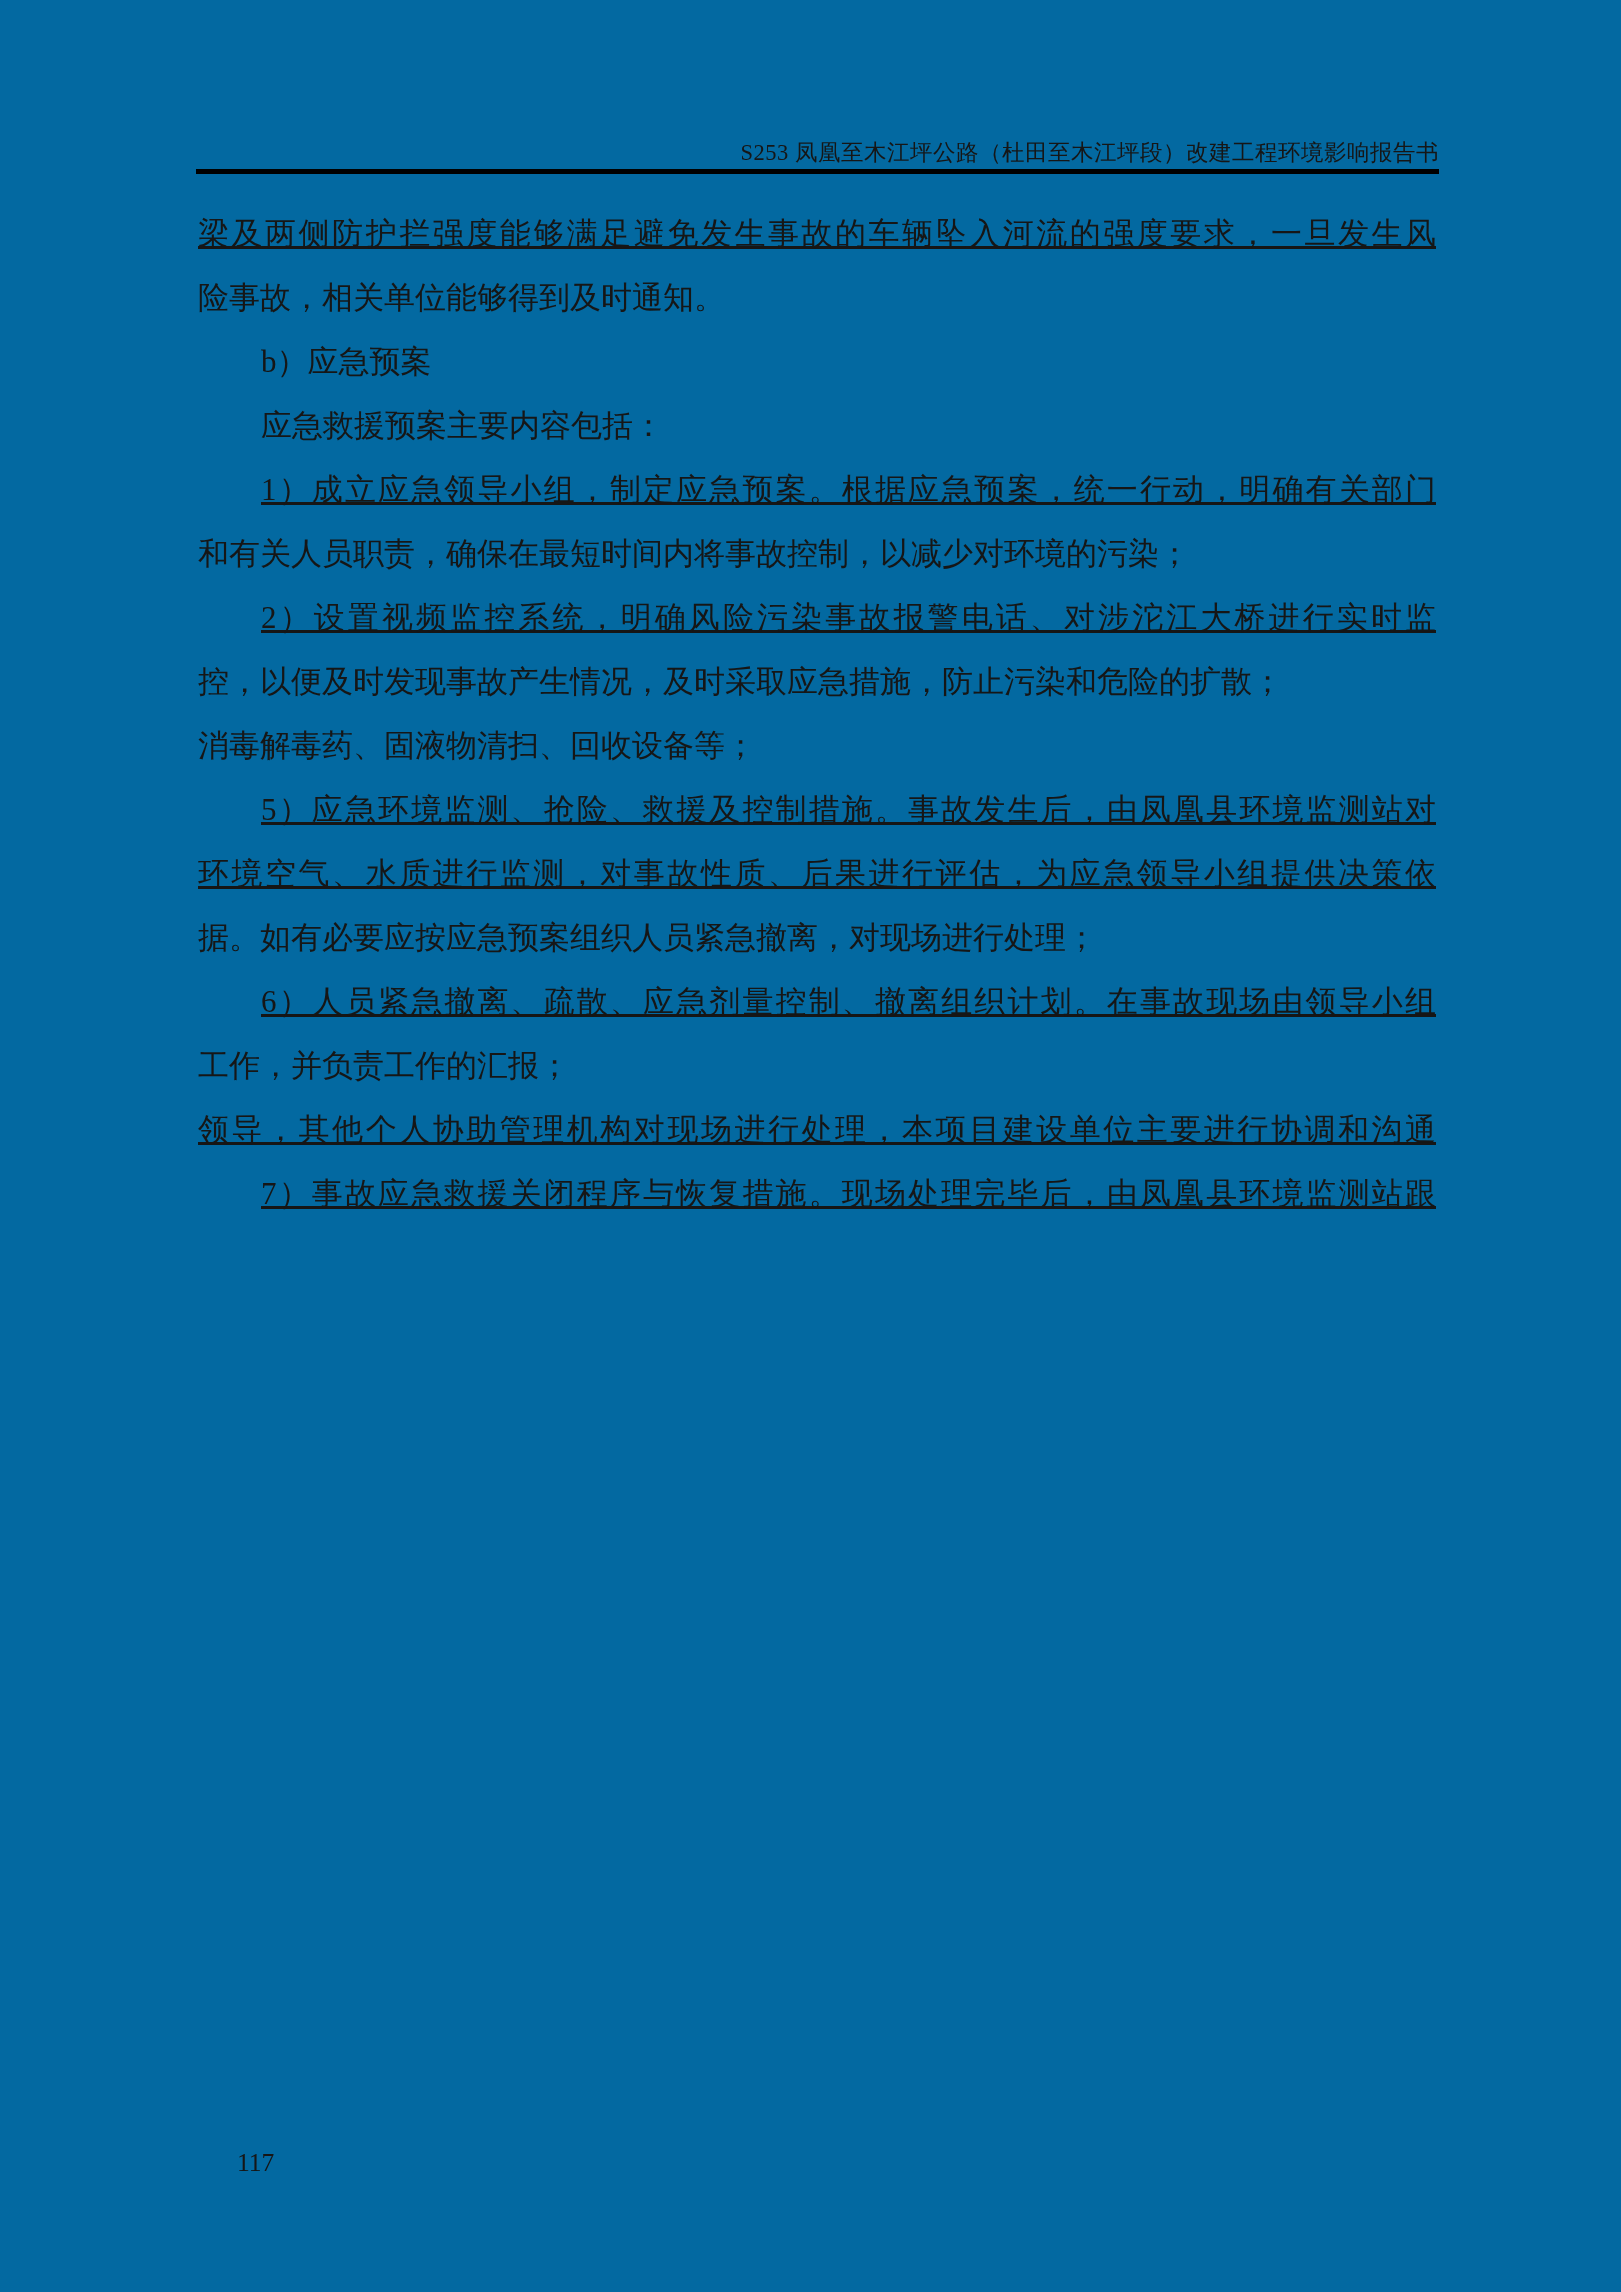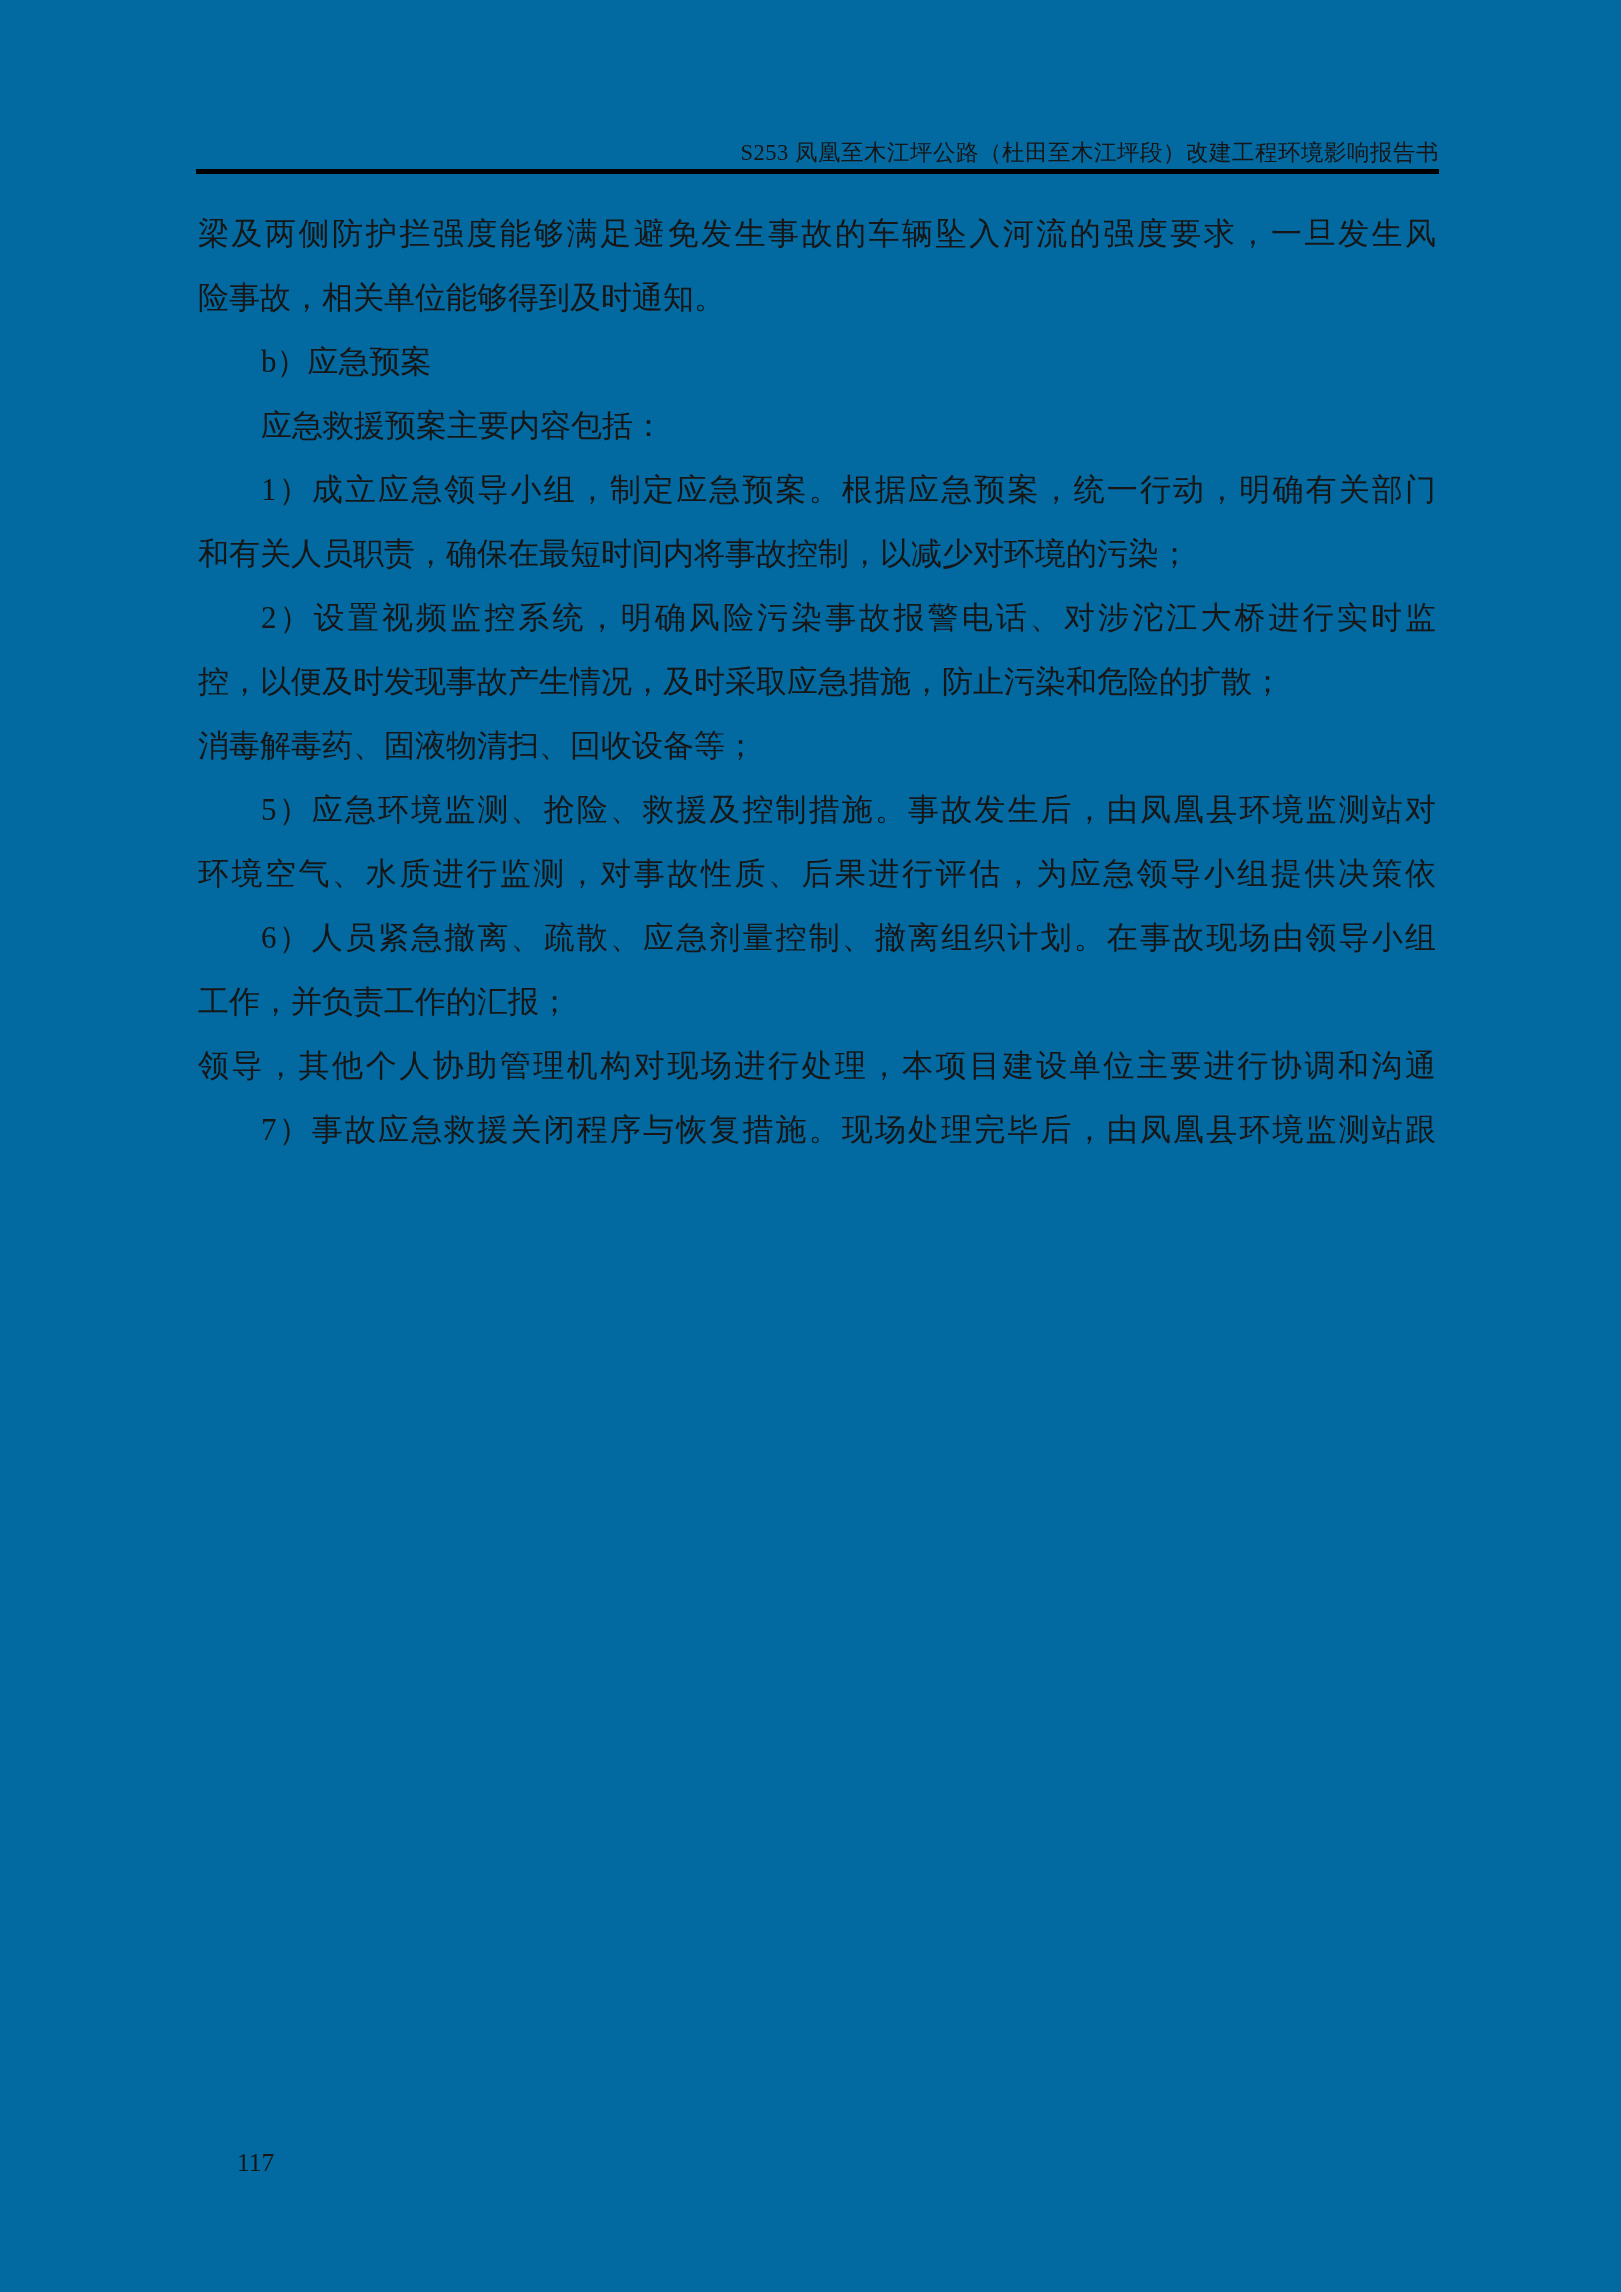--- a/index.html
+++ b/index.html
@@ -46,20 +46,21 @@
   .line {
     height: 64px;
     line-height: 64px;
   }
   .ind {
     text-indent: 63px;
   }
   .jl {
     text-align: justify;
     text-align-last: justify;
+    text-decoration: underline;
   }
   .page-number {
     position: absolute;
     top: 2147px;
     left: 196px;
     width: 1243px;
     text-align: left;
     font-size: 25.5px;
     line-height: 31px;
     transform: translateX(41px);
@@ -79,20 +80,21 @@
     <div class="line">险事故，相关单位能够得到及时通知。</div>
     <div class="line ind">b）应急预案</div>
     <div class="line ind">应急救援预案主要内容包括：</div>
     <div class="line ind jl">1）成立应急领导小组，制定应急预案。根据应急预案，统一行动，明确有关部门</div>
     <div class="line">和有关人员职责，确保在最短时间内将事故控制，以减少对环境的污染；</div>
     <div class="line ind jl">2）设置视频监控系统，明确风险污染事故报警电话、对涉沱江大桥进行实时监</div>
     <div class="line">控，以便及时发现事故产生情况，及时采取应急措施，防止污染和危险的扩散；</div>
     <div class="line">消毒解毒药、固液物清扫、回收设备等；</div>
     <div class="line ind jl">5）应急环境监测、抢险、救援及控制措施。事故发生后，由凤凰县环境监测站对</div>
     <div class="line jl">环境空气、水质进行监测，对事故性质、后果进行评估，为应急领导小组提供决策依</div>
+    <div class="line">据。如有必要应按应急预案组织人员紧急撤离，对现场进行处理；</div>
     <div class="line ind jl">6）人员紧急撤离、疏散、应急剂量控制、撤离组织计划。在事故现场由领导小组</div>
     <div class="line">工作，并负责工作的汇报；</div>
     <div class="line jl">领导，其他个人协助管理机构对现场进行处理，本项目建设单位主要进行协调和沟通</div>
     <div class="line ind jl">7）事故应急救援关闭程序与恢复措施。现场处理完毕后，由凤凰县环境监测站跟</div>
   </div>
 
   <div class="page-number">117</div>
 
 </div>
 

